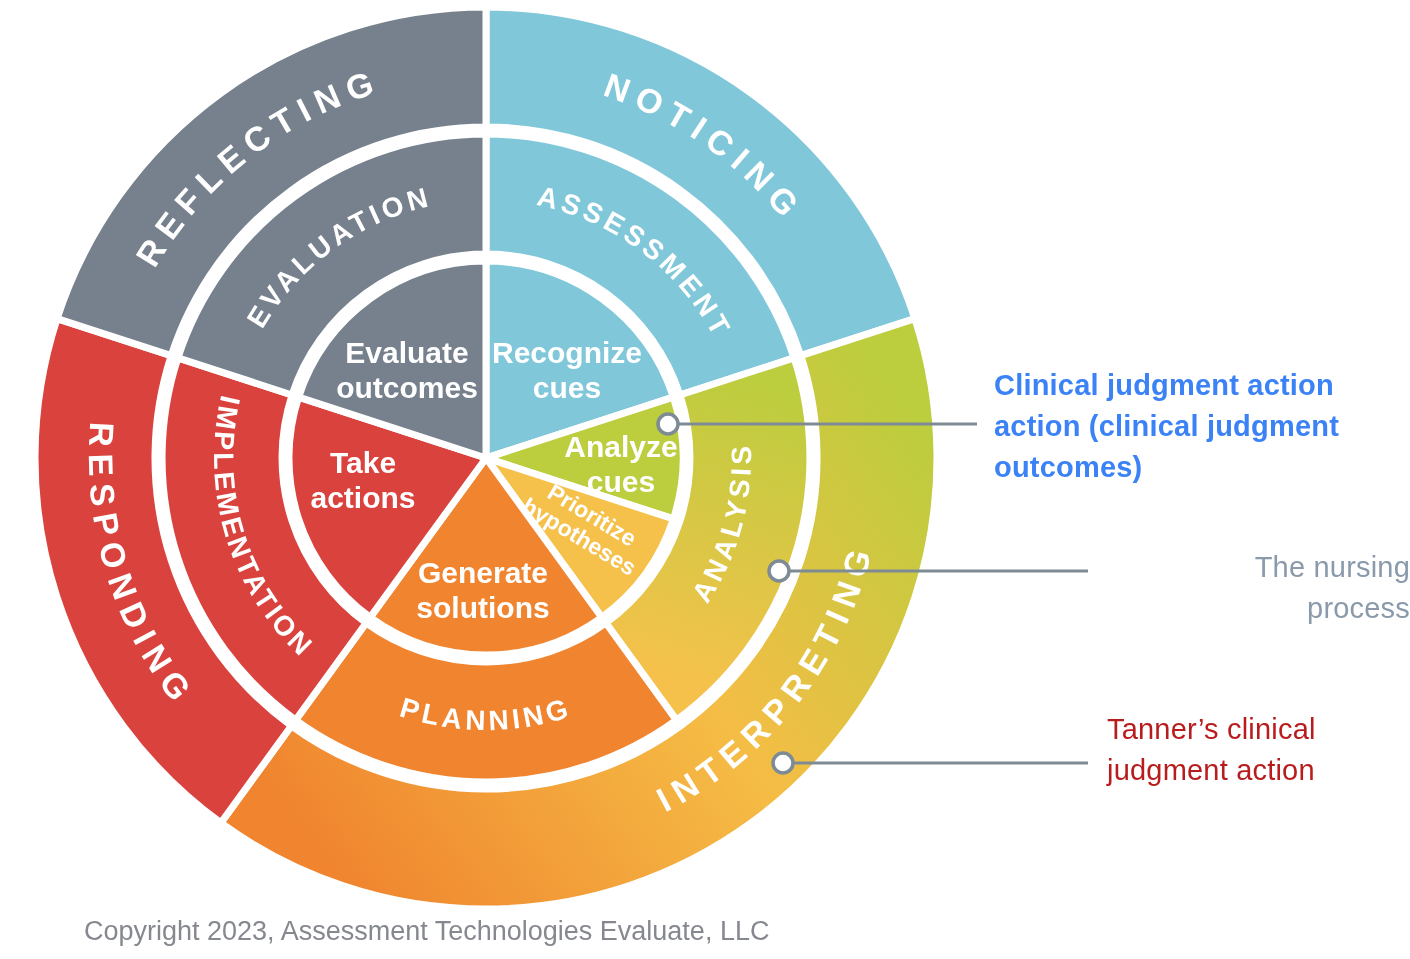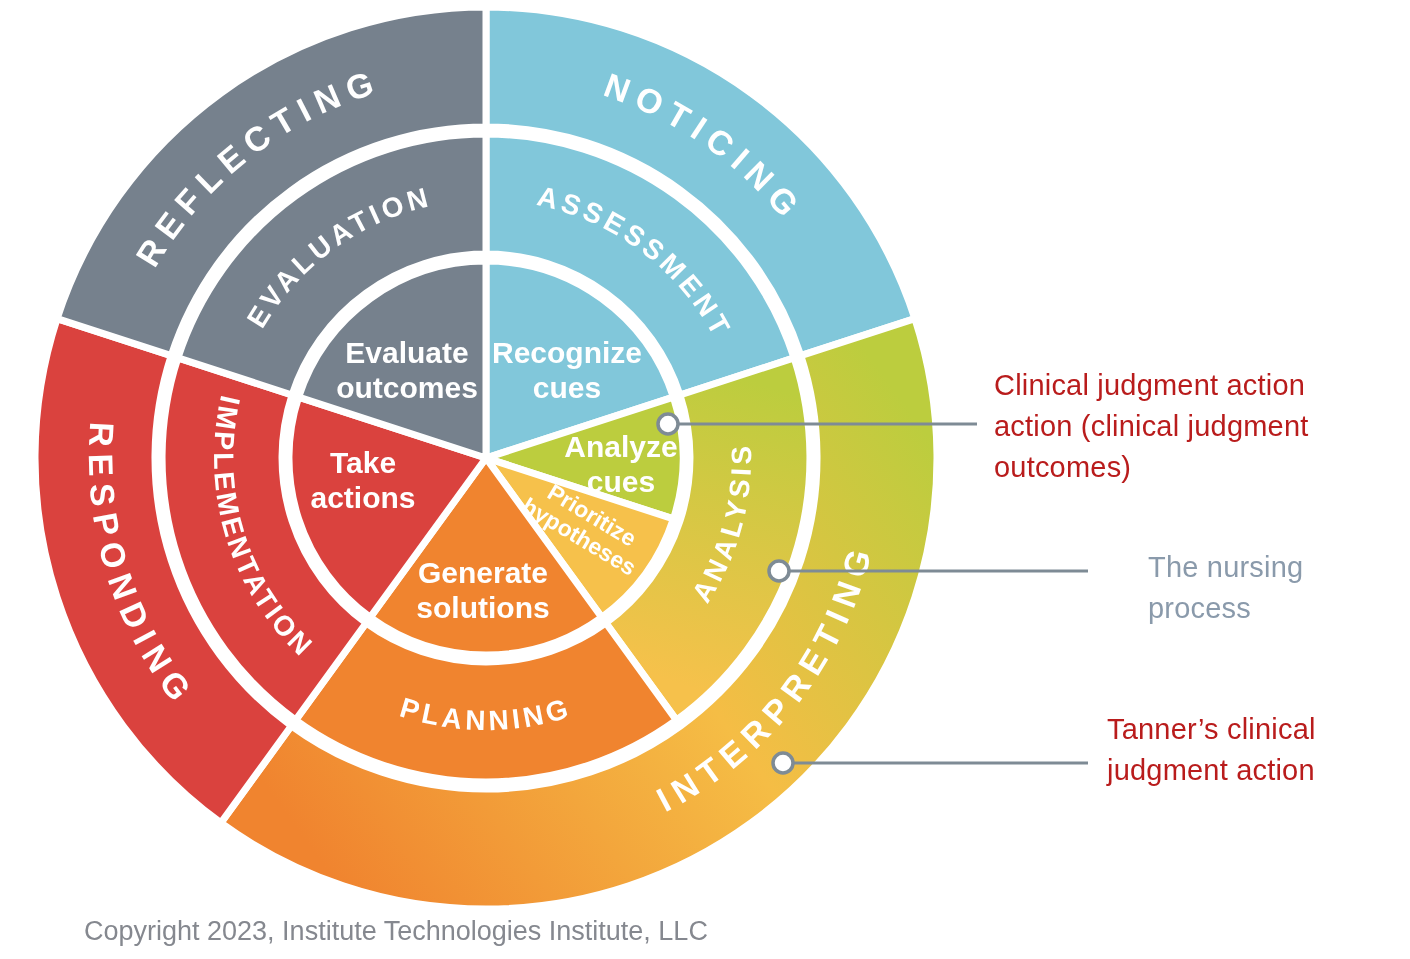--- a/index.html
+++ b/index.html
@@ -2,21 +2,21 @@
 <html><head>
 <meta charset="utf-8">
 <style>
   html,body{margin:0;padding:0;background:#ffffff;}
   .stage{position:relative;width:1410px;height:959px;background:#ffffff;overflow:hidden;
          font-family:"Liberation Sans",sans-serif;}
   #wheel-svg{position:absolute;left:0;top:0;}
   #wheel-svg text{font-family:"Liberation Sans",sans-serif;font-weight:700;}
   .ann{position:absolute;font-size:29px;line-height:41px;font-weight:400;letter-spacing:0.2px;}
   #ann-0{left:994px;top:365px;}
-  #ann-1{left:1148px;top:547px;}
+  #ann-1{left:1148px;top:547px;text-align:right;}
   #ann-2{left:1107px;top:709px;}
   #copyright{position:absolute;left:84px;top:916px;font-size:27px;font-weight:400;}
 </style>
 </head>
 <body>
 
 <div class="stage">
 
   <svg id="wheel-svg" width="1410" height="959" viewBox="0 0 1410 959">
       <defs>
@@ -70,30 +70,30 @@
       <text font-size="30" fill="#FFFFFF" text-anchor="middle"><tspan x="483" y="583">Generate</tspan><tspan x="483" dy="35">solutions</tspan></text>
       <text font-size="30" fill="#FFFFFF" text-anchor="middle"><tspan x="363" y="473">Take</tspan><tspan x="363" dy="35">actions</tspan></text>
       <line x1="678" y1="424" x2="977" y2="424" stroke="#7E8B95" stroke-width="3"></line>
       <circle cx="668" cy="424" r="10" fill="#ffffff" stroke="#7E8B95" stroke-width="3.5"></circle>
       <line x1="789" y1="571" x2="1088" y2="571" stroke="#7E8B95" stroke-width="3"></line>
       <circle cx="779" cy="571" r="10" fill="#ffffff" stroke="#7E8B95" stroke-width="3.5"></circle>
       <line x1="793" y1="763" x2="1088" y2="763" stroke="#7E8B95" stroke-width="3"></line>
       <circle cx="783" cy="763" r="10" fill="#ffffff" stroke="#7E8B95" stroke-width="3.5"></circle>
     </svg>
 
-  <div class="ann" id="ann-0" style="color: #b91c1c;">
+  <div class="ann" id="ann-0" style="color: #3b82f6; font-weight: bold;">
     <div>Clinical judgment action</div>
     <div>action (clinical judgment</div>
     <div>outcomes)</div>
   </div>
 
   <div class="ann" id="ann-1" style="color: rgb(138, 154, 171);">
     <div>The nursing process</div>
   </div>
 
   <div class="ann" id="ann-2" style="color: #b91c1c;">
     <div>Tanner’s clinical</div>
     <div>judgment action</div>
   </div>
 
-  <div id="copyright" style="color: rgb(133, 136, 143);">Copyright 2023, Institute Technologies Institute, LLC</div>
+  <div id="copyright" style="color: rgb(133, 136, 143);">Copyright 2023, Assessment Technologies Evaluate, LLC</div>
 
 </div>
 
 </body></html>

